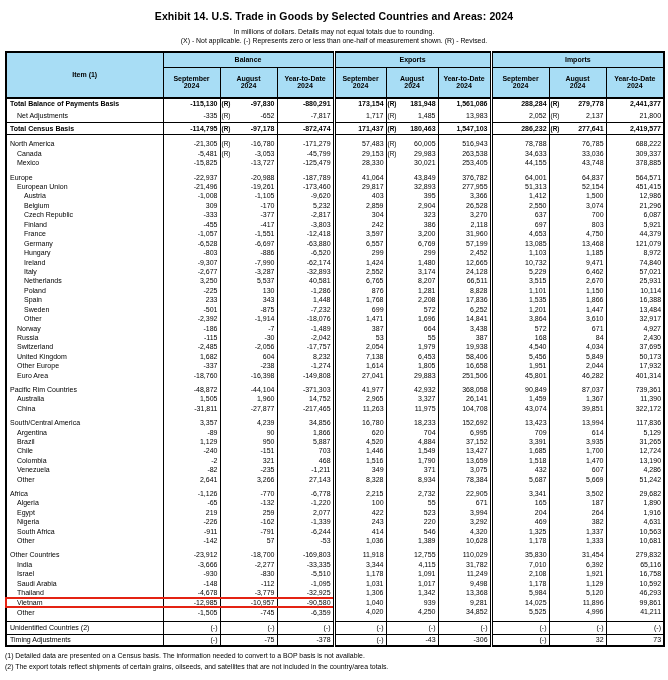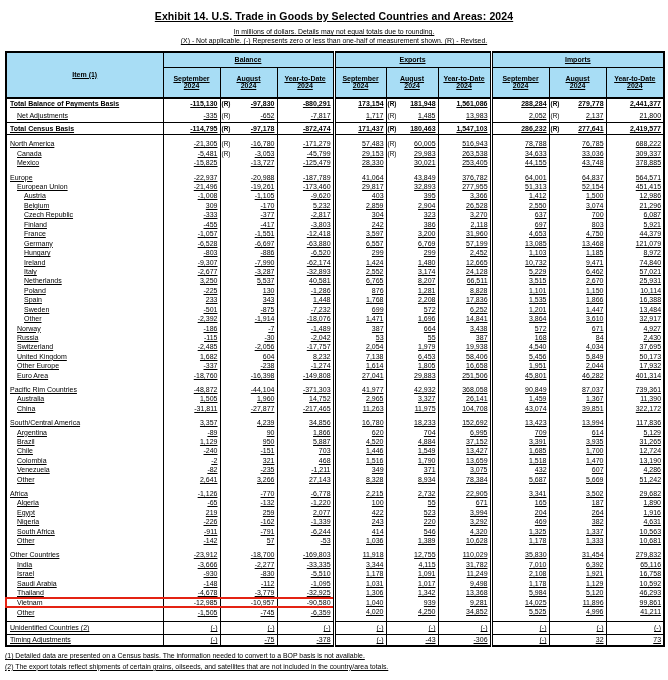--- a/index.html
+++ b/index.html
@@ -1,20 +1,20 @@
 <!DOCTYPE html>
 <html style="--header-bg: #a8ddf5; --hl-color: #e42313;"><head>
 <meta charset="utf-8">
 <style>
   html, body { margin:0; padding:0; background:#ffffff; }
   body {
     width:668px; height:680px; overflow:hidden;
     font-family:"Liberation Sans", sans-serif; color:#000;
   }
-  .page { position:relative; width:668px; height:680px;text-decoration:underline; }
+  .page { position:relative; width:668px; height:680px; }
   .title {
     text-align:center; font-weight:bold; font-size:10.5px;
     padding-top:10px; letter-spacing:0.1px;
   }
   .note { text-align:center; font-size:6.9px; line-height:1.35; }
   .note.first { margin-top:5px; }
 
   table.trade {
     border-collapse:collapse; table-layout:fixed;
     margin:5px 0 0 5px; width:658px;

